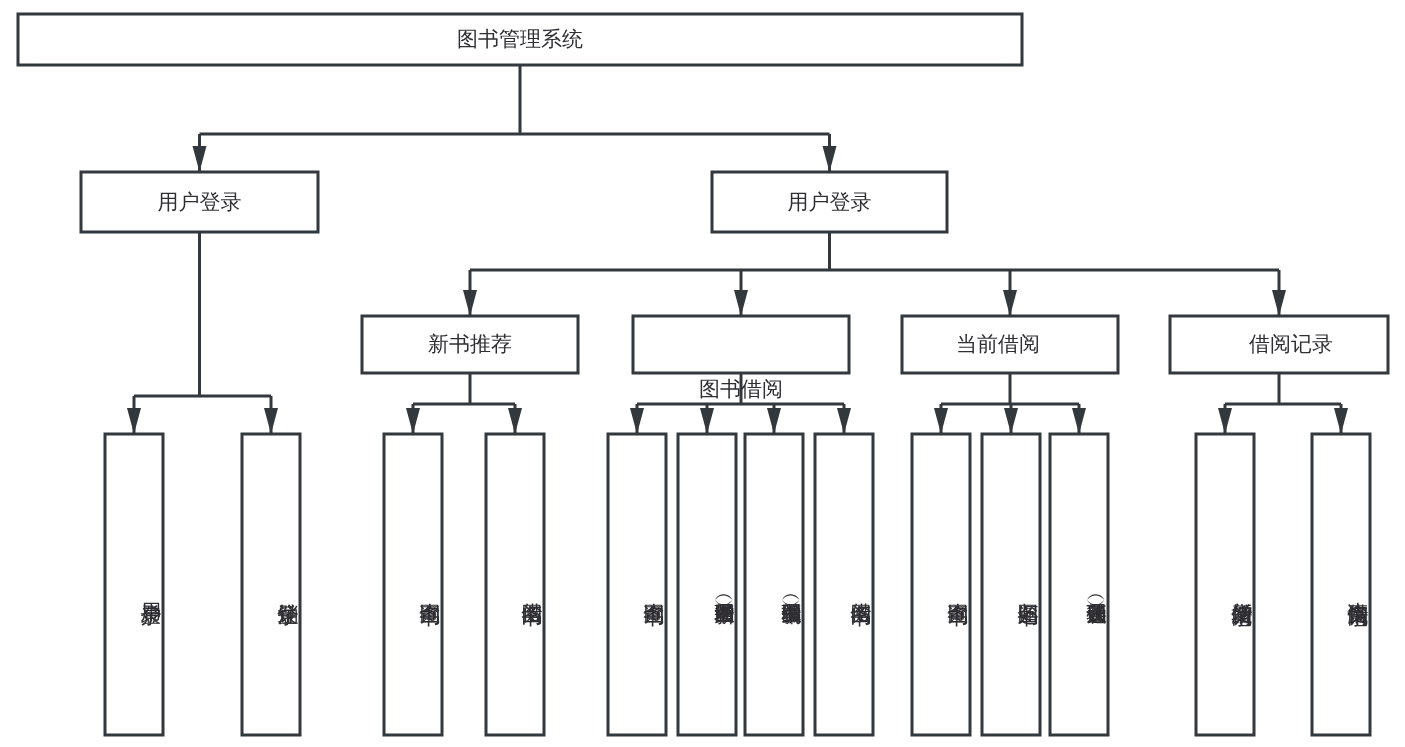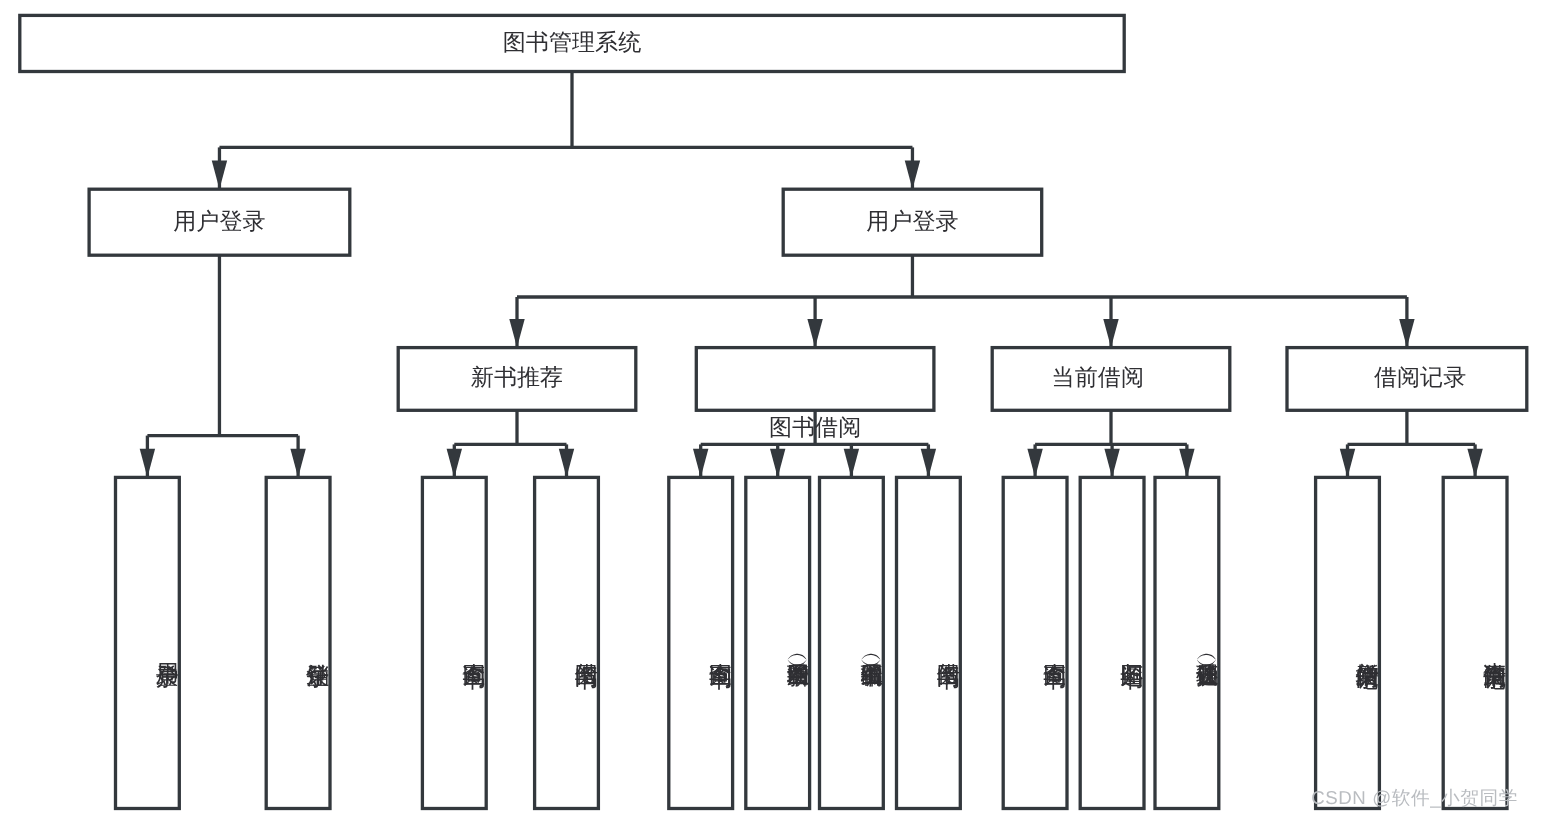--- a/index.html
+++ b/index.html
@@ -176,14 +176,13 @@
       <div class="node-label vertical" style="left: 608px; top: 434px; width: 58px; height: 301px;">查询图书</div>
       <div class="node-label vertical tall" style="left: 678px; top: 434px; width: 58px; height: 301px;">新增图书（管理员）</div>
       <div class="node-label vertical tall" style="left: 745px; top: 434px; width: 58px; height: 301px;">编辑图书（管理员）</div>
       <div class="node-label vertical" style="left: 815px; top: 434px; width: 58px; height: 301px;">借阅图书</div>
       <div class="node-label vertical" style="left: 912px; top: 434px; width: 58px; height: 301px;">查询图书</div>
       <div class="node-label vertical" style="left: 982px; top: 434px; width: 58px; height: 301px;">归还图书</div>
       <div class="node-label vertical tall" style="left: 1050px; top: 434px; width: 58px; height: 301px;">确认归还（管理员）</div>
       <div class="node-label vertical" style="left: 1196px; top: 434px; width: 58px; height: 301px;">新增借阅记录</div>
       <div class="node-label vertical" style="left: 1312px; top: 434px; width: 58px; height: 301px;">查询借阅记录</div>
     </div>
-  <div id="watermark">CSDN @软件_小贺同学</div>
 </div>
 
 </body></html>

